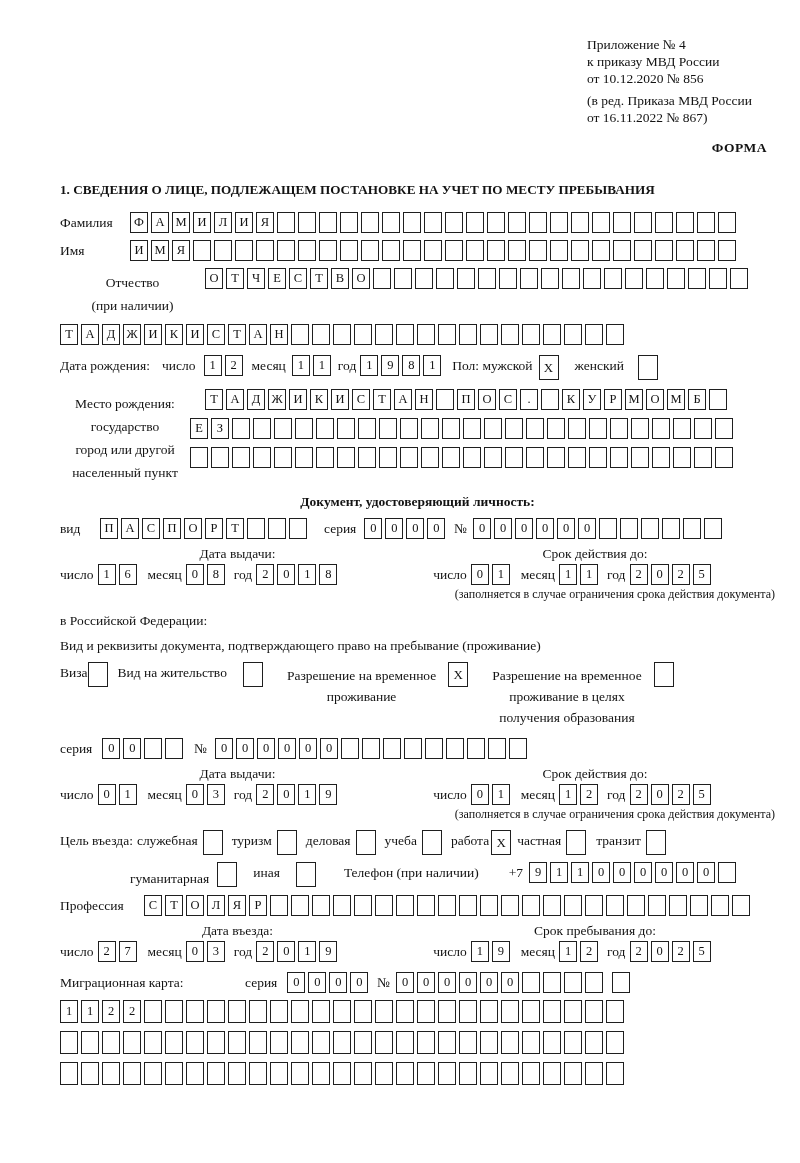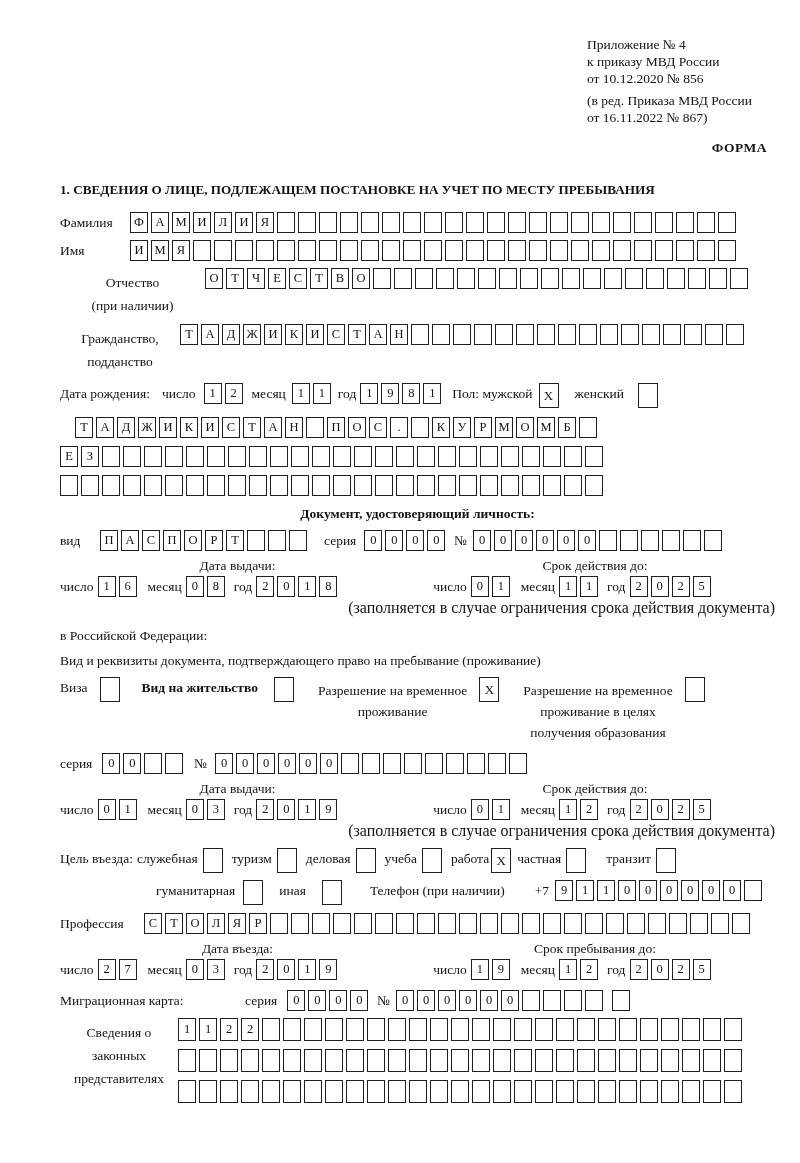--- a/index.html
+++ b/index.html
@@ -32,21 +32,21 @@
 
   .doc-header{text-align:center;font-weight:bold;margin:10px 0 8px 0;}
 
   .date-labels{display:flex;margin:4px 0 2px 0;}
   .date-labels .left{width:355px;text-align:center;}
   .date-labels .right{flex:1;text-align:center;}
   .date-row{display:flex;align-items:flex-start;}
   .dgroup{display:flex;align-items:flex-start;}
   .dgroup .dl{padding-top:3px;flex:none;margin-right:4px;}
   .spacer55{width:55px;flex:none;}
-  .note{text-align:right;font-size:16px;margin:2px 0 8px 0;}
+  .note{text-align:right;font-size:12px;margin:2px 0 8px 0;}
 
   .plain{margin:4px 0;line-height:21px;}
   .perm-row{display:flex;align-items:flex-start;margin:6px 0 10px 0;}
   .perm-label{text-align:center;line-height:21px;flex:none;padding-top:3px;}
   .opt{display:inline-flex;align-items:flex-start;}
   .opt .ol{padding-top:3px;margin-right:5px;}
 </style>
 </head>
 <body>
 
@@ -164,24 +164,20 @@
         <span class="cell"></span>
         <span class="cell"></span>
         <span class="cell"></span>
         <span class="cell"></span>
         <span class="cell"></span>
         <span class="cell"></span>
       </span>
   </div>
 
   <div class="crow">
-    <span class="mlbl w120">
-      <span style="display:block">Гражданство,</span>
-      <span style="display:block">подданство</span>
-    </span>
     <span class="cells">
         <span class="cell">Т</span>
         <span class="cell">А</span>
         <span class="cell">Д</span>
         <span class="cell">Ж</span>
         <span class="cell">И</span>
         <span class="cell">К</span>
         <span class="cell">И</span>
         <span class="cell">С</span>
         <span class="cell">Т</span>
@@ -229,20 +225,26 @@
     <span class="cells">
         <span class="cbx">X</span>
       </span>
     <span class="lbl" style="margin:0 14px 0 16px;">женский</span>
     <span class="cells">
         <span class="cbx"></span>
       </span>
   </div>
 
   <div class="crow" style="margin-top:9px;">
+    <span class="mlbl w130">
+      <span style="display:block">Место рождения:</span>
+      <span style="display:block">государство</span>
+      <span style="display:block">город или другой</span>
+      <span style="display:block">населенный пункт</span>
+    </span>
     <span>
       <span class="cells" style="margin-left: 15px; margin-bottom: 8px; display: flex;">
           <span class="cell">Т</span>
           <span class="cell">А</span>
           <span class="cell">Д</span>
           <span class="cell">Ж</span>
           <span class="cell">И</span>
           <span class="cell">К</span>
           <span class="cell">И</span>
           <span class="cell">С</span>
@@ -408,26 +410,26 @@
         </span>
     </span>
   </div>
   <div class="note">(заполняется в случае ограничения срока действия документа)</div>
 
   <div class="plain">в Российской Федерации:</div>
   <div class="plain">Вид и реквизиты документа, подтверждающего право на пребывание (проживание)</div>
 
   <div class="perm-row">
     <span class="opt">
-      <span class="ol" style="margin-right:12px;">Виза</span>
-      <span class="cells">
-          <span class="cbx"></span>
-        </span>
-    </span>
-    <span class="opt" style="margin-left:22px;font-weight:bold;">
+      <span class="ol" style="margin-right:0;">Виза</span>
+      <span class="cells">
+          <span class="cbx"></span>
+        </span>
+    </span>
+    <span class="opt" style="margin-left:10px;">
       <span class="ol" style="margin-right:16px;">Вид на жительство</span>
       <span class="cells">
           <span class="cbx"></span>
         </span>
     </span>
     <span class="opt" style="margin-left:24px;">
       <span class="perm-label" style="margin-right:12px;">
         <span style="display:block">Разрешение на временное</span>
         <span style="display:block">проживание</span>
       </span>
@@ -553,30 +555,30 @@
         <span class="cells">
           <span class="cbx">X</span>
         </span>
       </span>
     <span class="opt" style="margin-left:6px;">
         <span class="ol">частная</span>
         <span class="cells">
           <span class="cbx"></span>
         </span>
       </span>
-    <span class="opt" style="margin-left:20px;">
+    <span class="opt" style="margin-left:10px;">
         <span class="ol">транзит</span>
         <span class="cells">
           <span class="cbx"></span>
         </span>
       </span>
   </div>
 
   <div class="crow" style="margin-top:6px;">
-    <span class="opt" style="margin-left:96px;">
+    <span class="opt" style="margin-left:70px;align-items:flex-end;">
         <span class="ol" style="margin-right:8px;">гуманитарная</span>
         <span class="cells">
           <span class="cbx"></span>
         </span>
       </span>
     <span class="opt" style="margin-left:16px;">
         <span class="ol" style="margin-right:16px;">иная</span>
         <span class="cells">
           <span class="cbx"></span>
         </span>
@@ -697,26 +699,20 @@
         <span class="cell">0</span>
         <span class="cell"></span>
         <span class="cell"></span>
         <span class="cell"></span>
         <span class="cell"></span>
         <span class="cell gap"></span>
       </span>
   </div>
 
   <div class="crow" style="margin-top:6px;">
-    <span class="mlbl" style="width:118px;line-height:23px;">
-      <span style="display:block">Сведения о</span>
-      <span style="display:block">законных</span>
-      <span style="display:block">представителях</span>
-
-    </span>
     <span>
       <span class="cells" style="margin-bottom: 8px; display: flex;">
           <span class="bcell">1</span>
           <span class="bcell">1</span>
           <span class="bcell">2</span>
           <span class="bcell">2</span>
           <span class="bcell"></span>
           <span class="bcell"></span>
           <span class="bcell"></span>
           <span class="bcell"></span>

